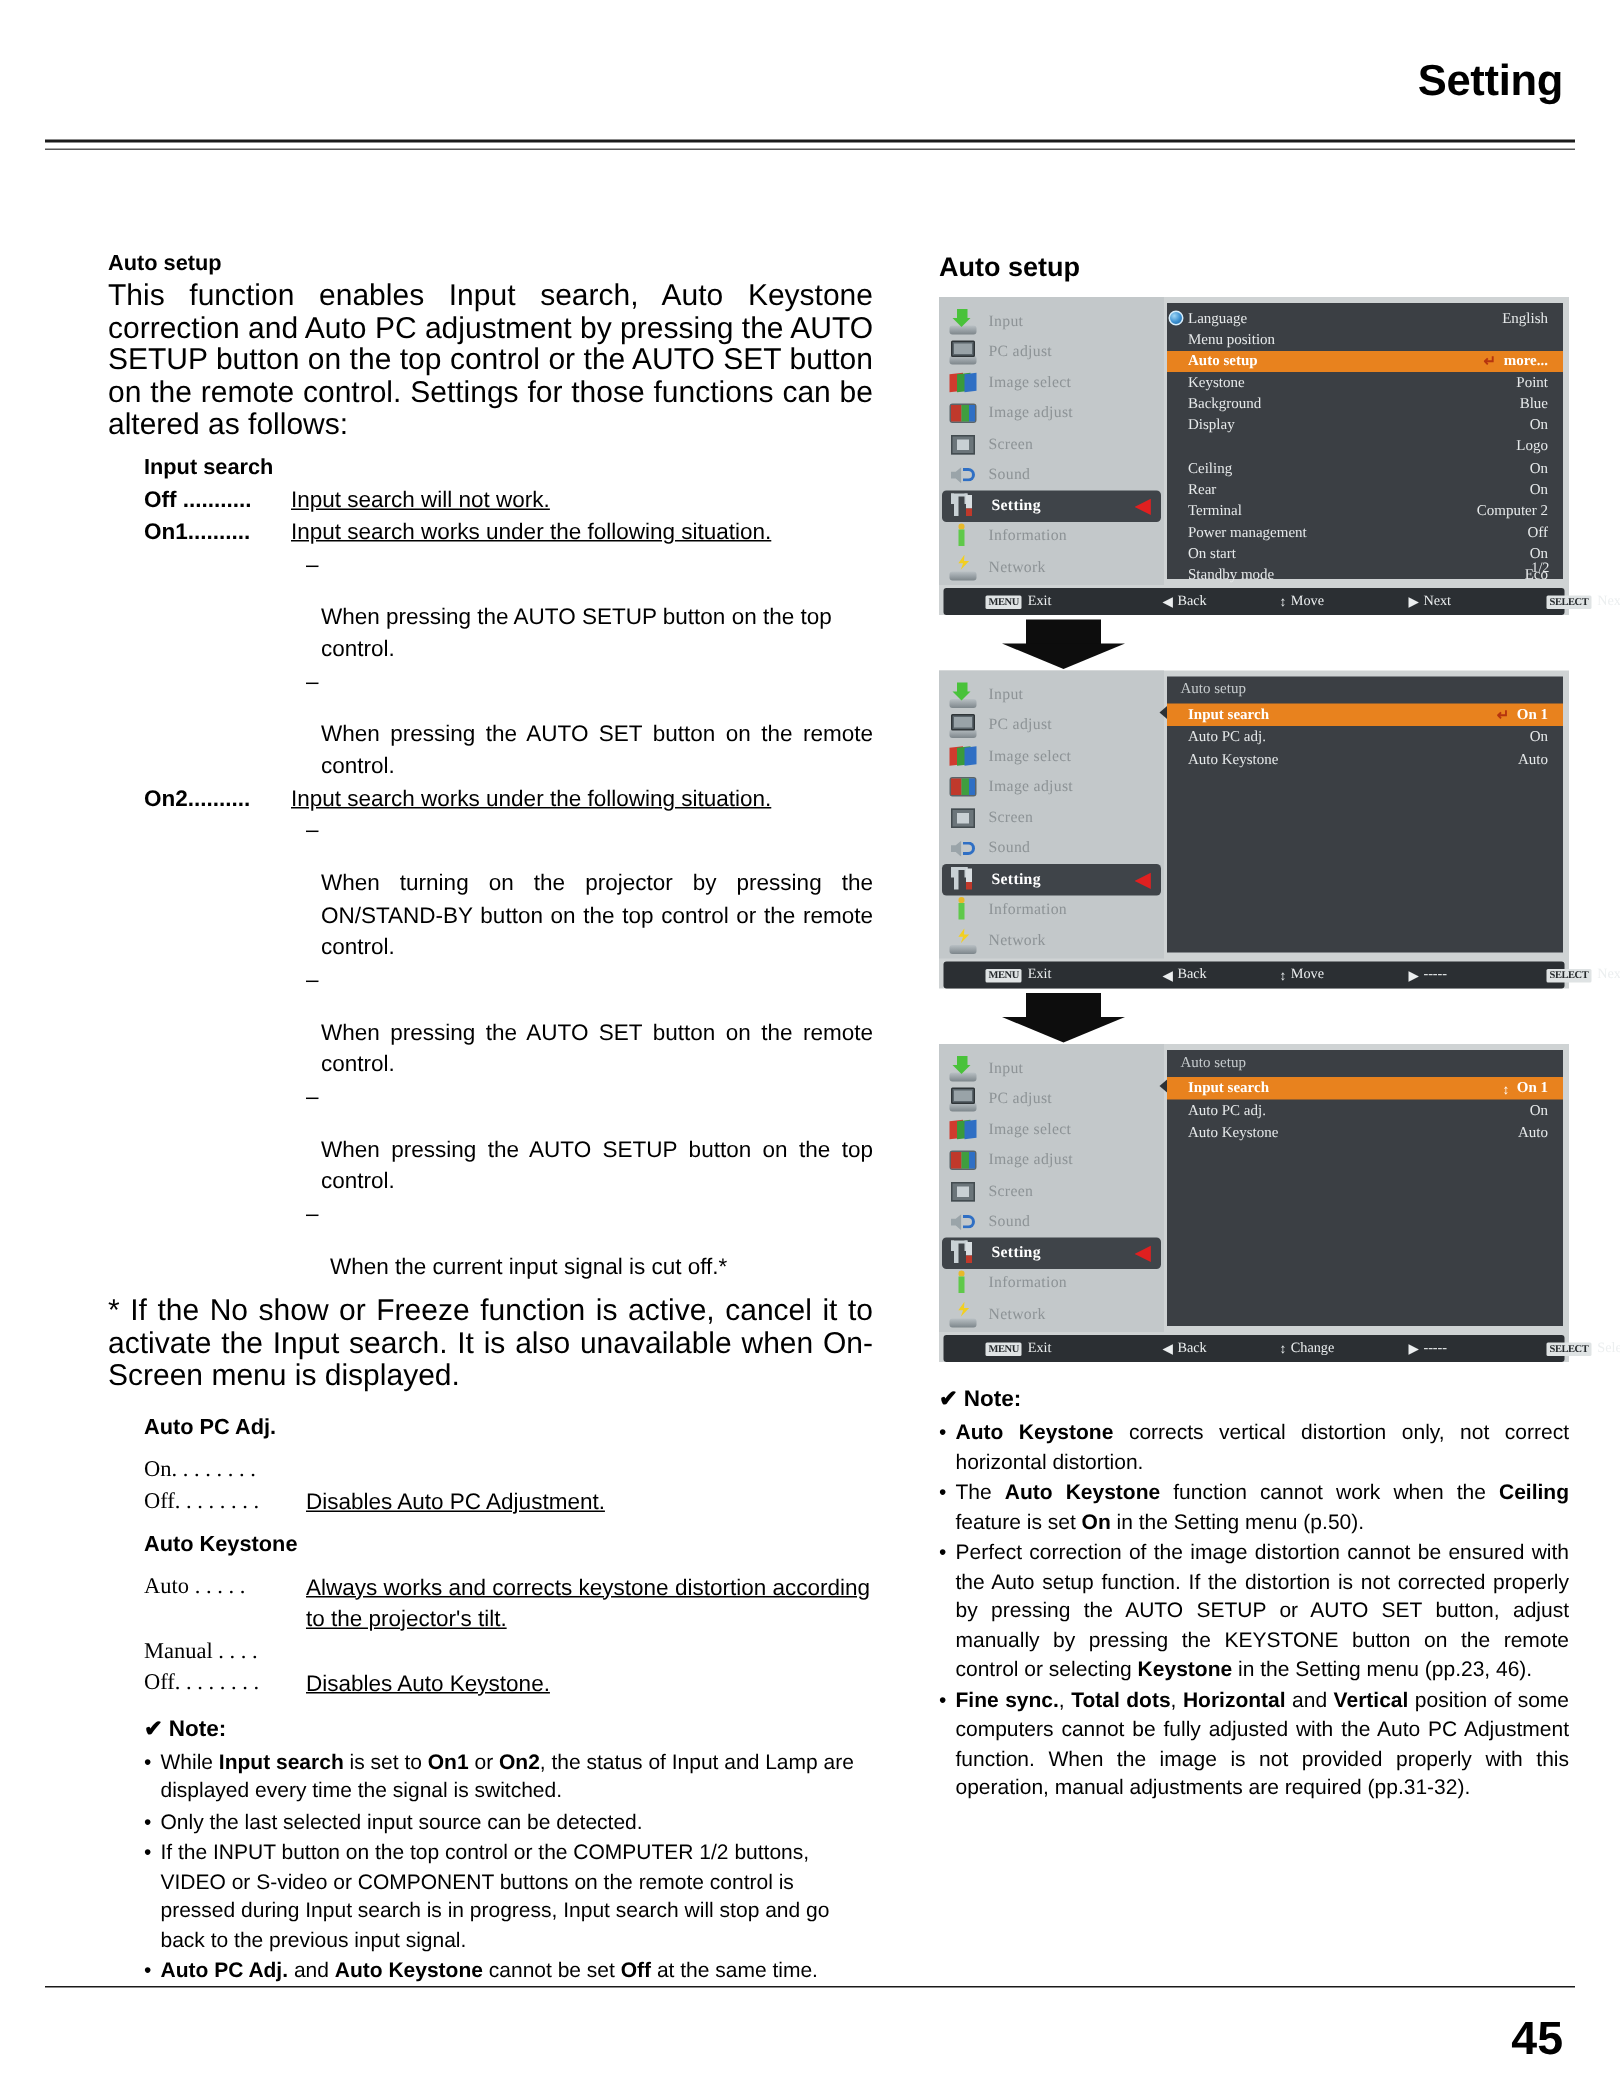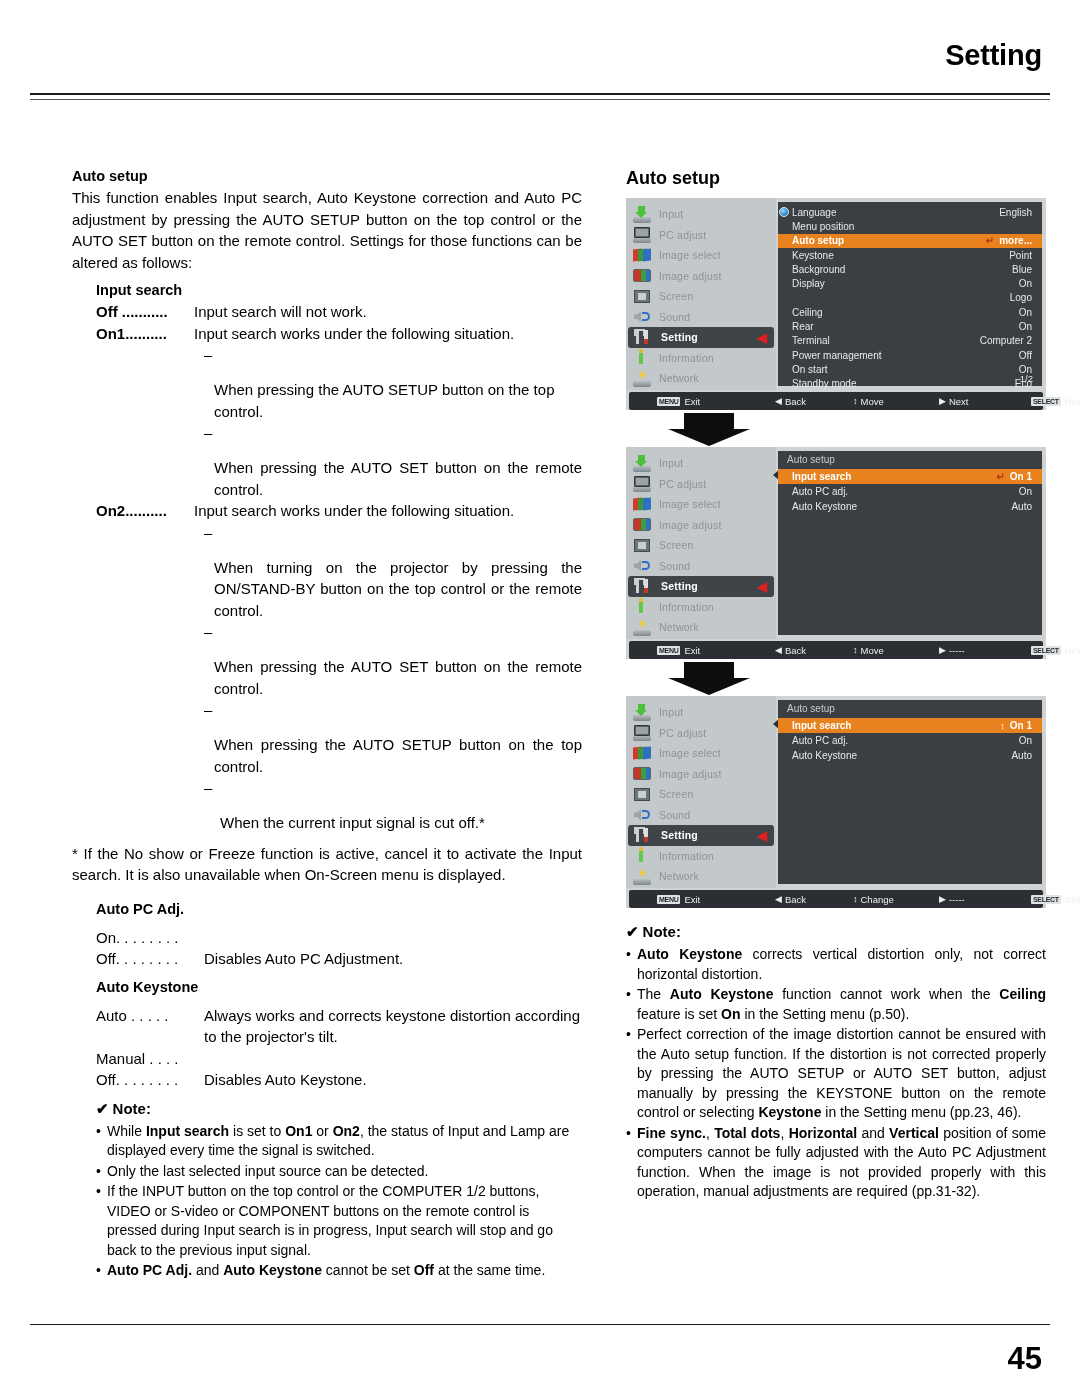--- a/index.html
+++ b/index.html
@@ -39,34 +39,34 @@
     font-size:31px; font-weight:bold;
   }
 
   
   .col-left  { position:absolute; left:72px;  top:168px; width:510px; }
   .col-right { position:absolute; left:626px; top:168px; width:420px; }
 
   
   .h-sub { font-size:14.5px; font-weight:bold; margin:0 0 3px 0; }
   .p {
-    font-size:15px; line-height:21.5px; text-align:justify;
+    font-size:20px; line-height:21.5px; text-align:justify;
     margin:0 0 0 0; hyphens:none;
   }
   .indent1 { margin-left:24px; }
   .indent2 { margin-left:24px; }
   .gap-s { height:9px; }
   .gap-m { height:15px; }
 
   
   .defrow { display:flex; font-size:15px; line-height:21.5px; }
   .defrow .term { flex:0 0 auto; white-space:nowrap; }
   .defrow .term.w1 { width:98px; }
-  .defrow .term.w2 { width:108px; }
-  .defrow .desc { flex:1 1 auto; text-align:justify; }
+  .defrow .term.w2 { width:108px;font-family:Liberation Serif, serif; }
+  .defrow .desc { flex:1 1 auto; text-align:justify;text-decoration:underline; }
   .defrow .desc.nj { text-align:left; }
 
   
   .dashrow { display:flex; font-size:15px; line-height:21.5px; margin-left:108px; }
   .dashrow .dash { flex:0 0 10px; }
   .dashrow .dtxt { flex:1 1 auto; text-align:justify;margin-top:35px; }
   .dashrow .dtxt.nj { text-align:left; }
   .dashrow.sp .dash { flex:0 0 16px; }
 
   
@@ -81,21 +81,21 @@
   .bullets li .btxt.nj { text-align:left; }
   b { font-weight:bold; }
 
   
   .rc-title { font-size:18px; font-weight:bold; margin:0 0 9px 0; }
 
   
   .osd {
     width:420px; background:#cfd3d4; position:relative;
     padding:0; margin:0;
-    font-family:Liberation Sans, sans-serif;
+    font-family:Liberation Serif, serif;
   }
   .osd-body { display:flex; height:192px; }
   .osd-side {
     width:150px; background:#c3c8ca; padding-top:6px; position:relative;
   }
   .osd-item {
     height:20.5px; display:flex; align-items:center;
     padding-left:5px; position:relative;
   }
   .osd-item .ico { width:22px; height:17px; margin-right:6px; position:relative; flex:0 0 22px; }

